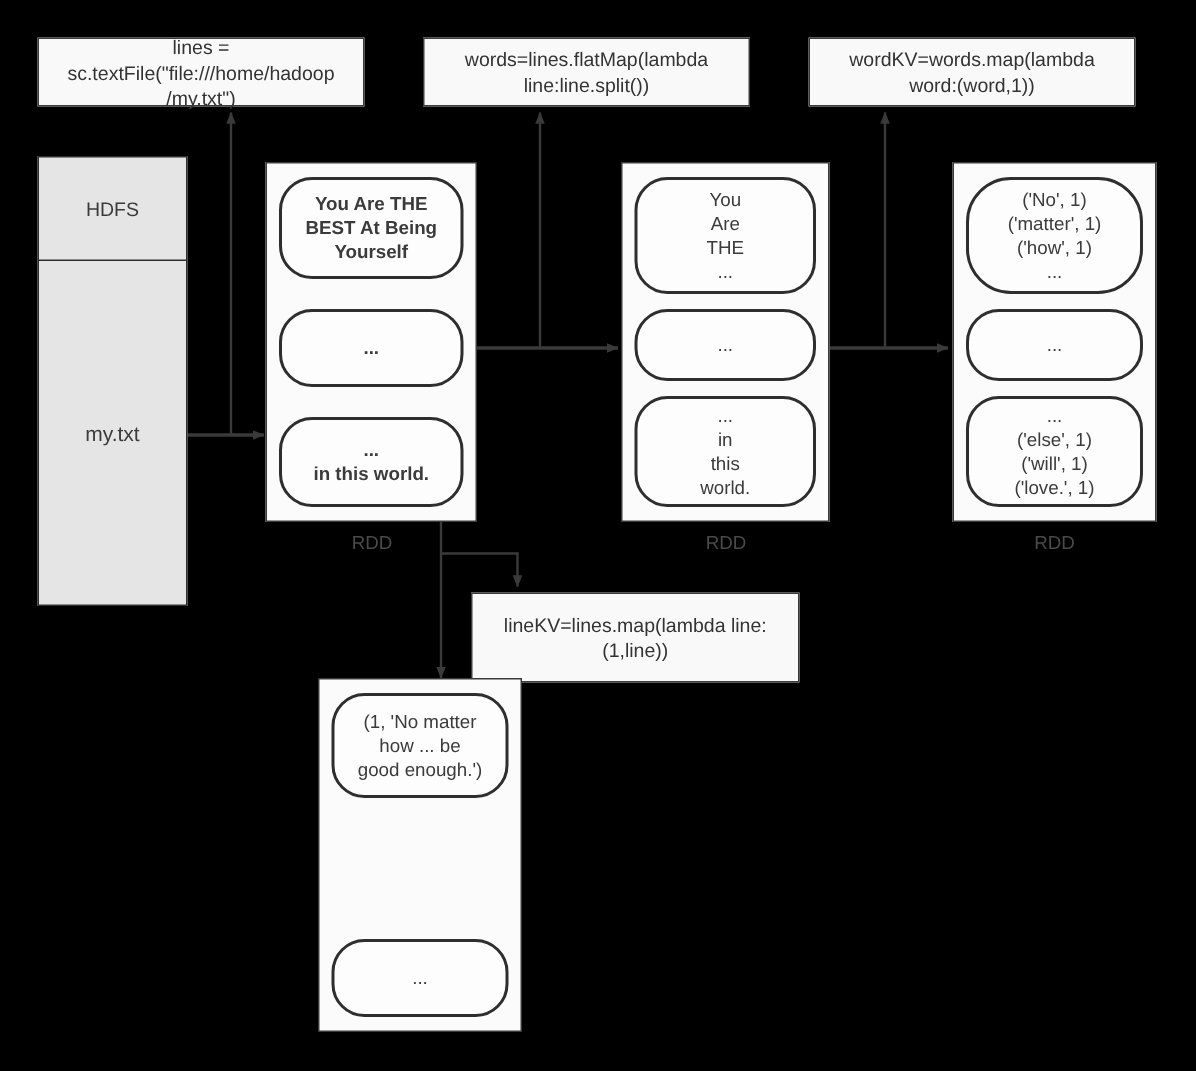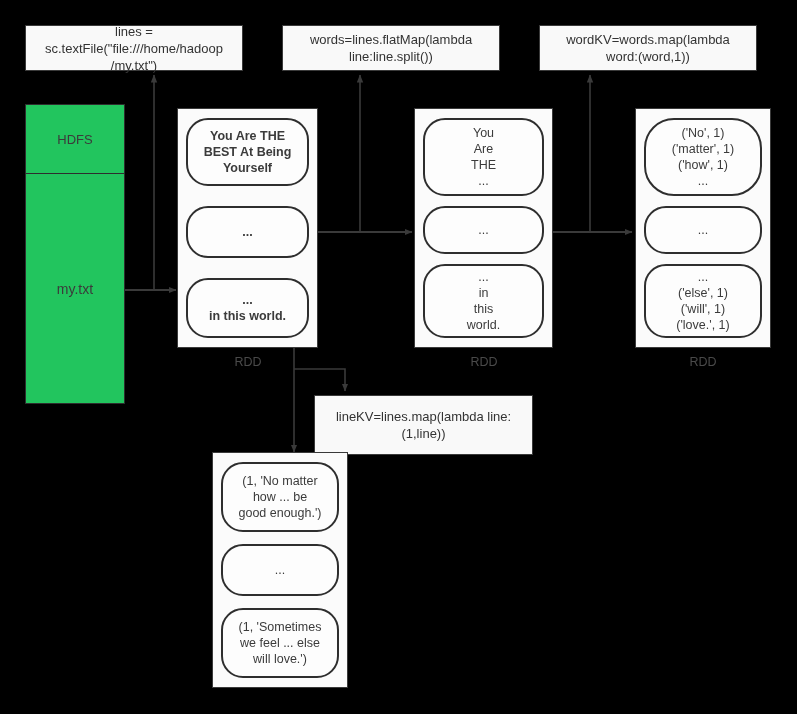--- a/index.html
+++ b/index.html
@@ -60,21 +60,21 @@
     text-align: center;
     color: #3b3b3b;
     font-size: 12.5px;
     line-height: 16px;
     white-space: pre-line;
     padding: 4px 6px;
   }
   
   .hdfs-panel {
     position: absolute;
-    background: #22c55e;
+    background: #e5e5e5;
     border: 1.6px solid #2e2e2e;
     box-sizing: border-box;
     display: flex;
     flex-direction: column;
   }
   .hdfs-head {
     height: 68px;
     border-bottom: 1.6px solid #2e2e2e;
     display: flex;
     align-items: center;
@@ -188,18 +188,15 @@
 ('will', 1)
 ('love.', 1)</div>
   </div>
   <div class="rdd-caption" style="left:673px; top:355px;">RDD</div>
 
   <div class="rddbox" style="left:212px; top:452px; width:136px; height:236px;">
     <div class="partition" style="height:70px;">(1, 'No matter
 how ... be
 good enough.')</div>
     <div class="partition" style="height:52px;">...</div>
-    <div class="partition" style="height:70px;">(1, 'Sometimes
-we feel ... else
-will love.')</div>
   </div>
 
 </div>
 
 </body></html>

